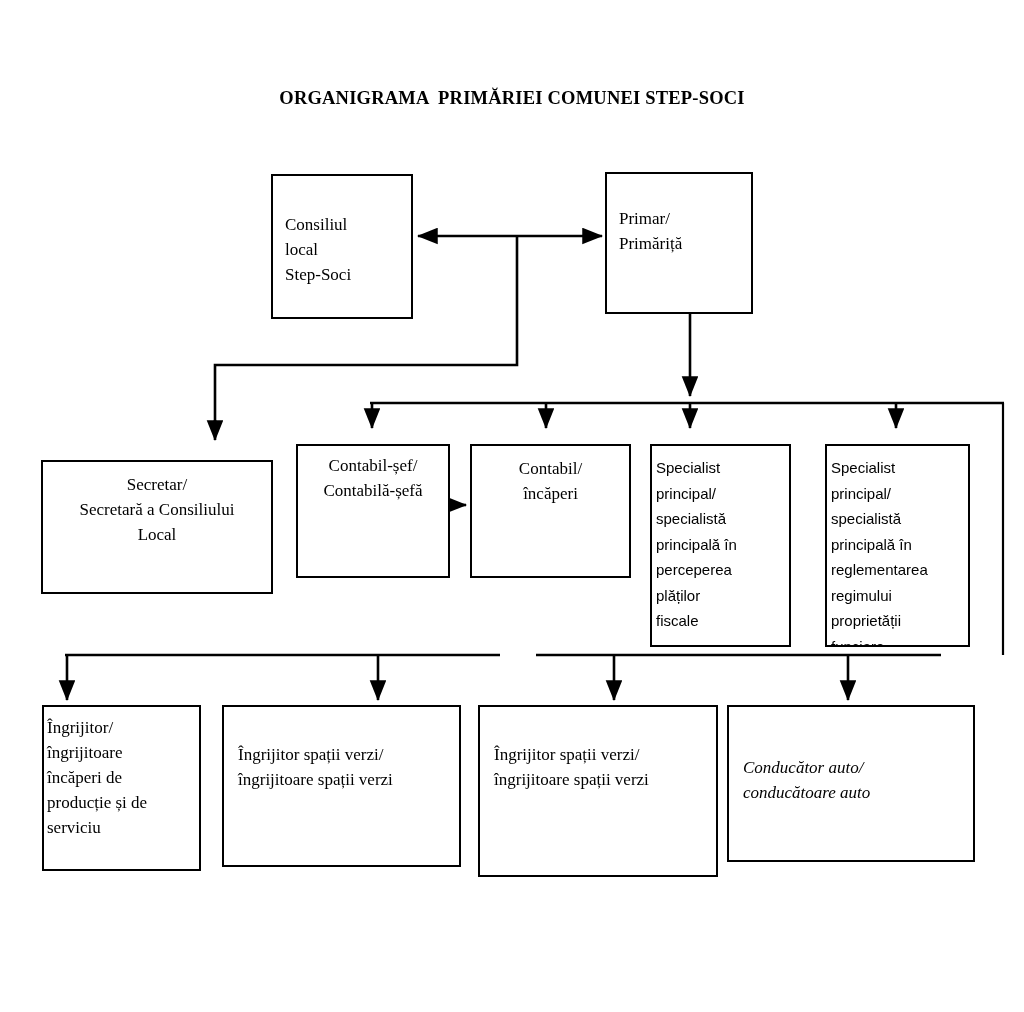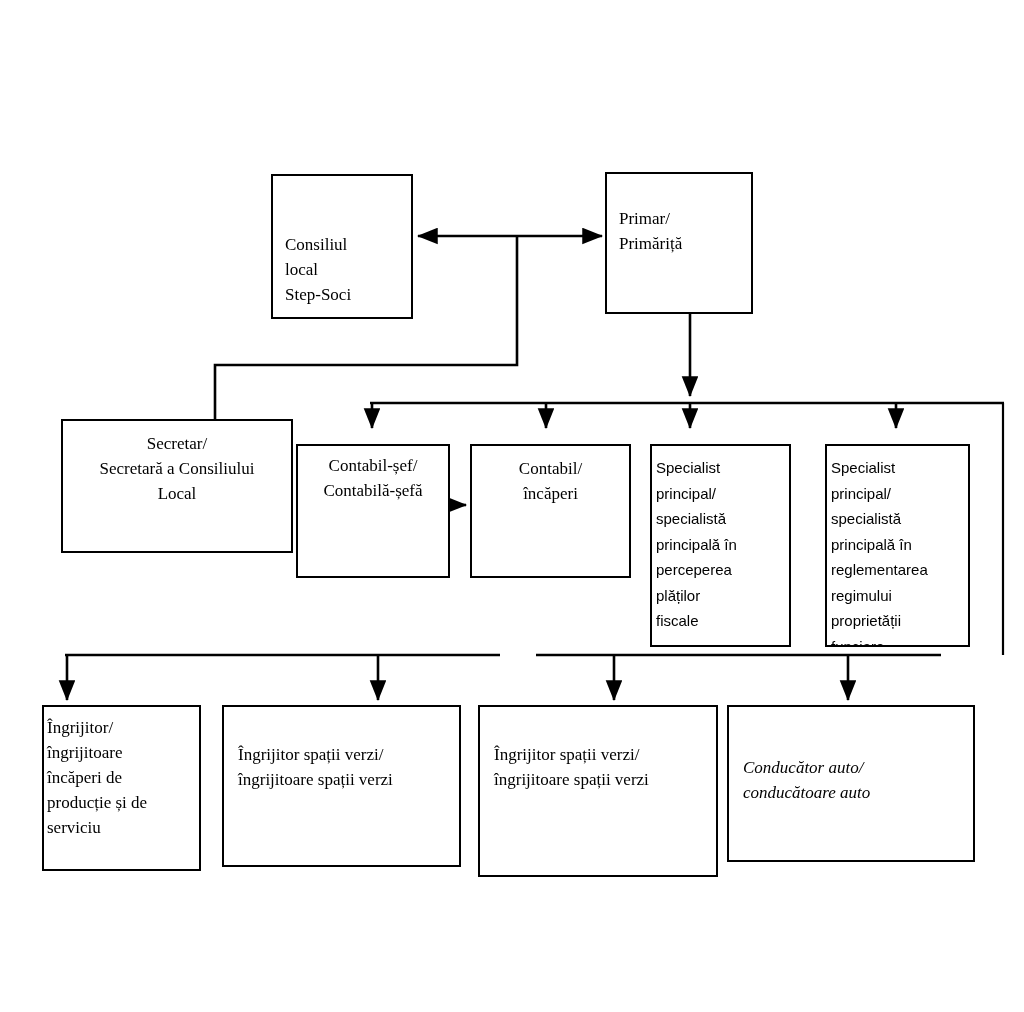--- a/index.html
+++ b/index.html
@@ -73,20 +73,21 @@
     width: 1024px;
     height: 1012px;
     pointer-events: none;
   }
 </style>
 </head>
 <body>
 
 <div id="page">
 
+  <div id="chart-title">ORGANIGRAMA  PRIMĂRIEI COMUNEI STEP-SOCI</div>
 
   <svg id="wires" viewBox="0 0 1024 1012" xmlns="http://www.w3.org/2000/svg">
     <defs>
       <marker id="arrowEnd" markerWidth="9" markerHeight="9" refX="7.6" refY="3.2" orient="auto" markerUnits="strokeWidth">
         <path d="M0,0 L8,3.2 L0,6.4 z" fill="#000000"></path>
       </marker>
       <marker id="arrowStart" markerWidth="9" markerHeight="9" refX="0.4" refY="3.2" orient="auto" markerUnits="strokeWidth">
         <path d="M8,0 L0,3.2 L8,6.4 z" fill="#000000"></path>
       </marker>
     </defs>
@@ -115,31 +116,31 @@
       <line x1="536" y1="655" x2="941" y2="655"></line>
 
       <path d="M67,655 L67,700" marker-end="url(#arrowEnd)"></path>
       <path d="M378,655 L378,700" marker-end="url(#arrowEnd)"></path>
       <path d="M614,655 L614,700" marker-end="url(#arrowEnd)"></path>
       <path d="M848,655 L848,700" marker-end="url(#arrowEnd)"></path>
     </g>
   </svg>
 
   <div class="node serif-left" style="left:271px; top:174px; width:142px; height:145px;">
-    <div class="label" style="top:36px;margin-top:20px;">Consiliul
+    <div class="label" style="top:36px;">Consiliul
 local
 Step-Soci</div>
   </div>
 
   <div class="node serif-left" style="left:605px; top:172px; width:148px; height:142px;">
     <div class="label" style="top:32px; ">Primar/
 Primăriță</div>
   </div>
 
-  <div class="node serif-center" style="left:41px; top:419px; width:232px; height:134px;margin-left:20px;">
+  <div class="node serif-center" style="left:41px; top:460px; width:232px; height:134px;">
     <div class="label" style="top:10px;">Secretar/
 Secretară a Consiliului
 Local</div>
   </div>
 
   <div class="node serif-center" style="left:296px; top:444px; width:154px; height:134px;">
     <div class="label" style="top:7px;">Contabil-șef/
 Contabilă-șefă</div>
   </div>
 

